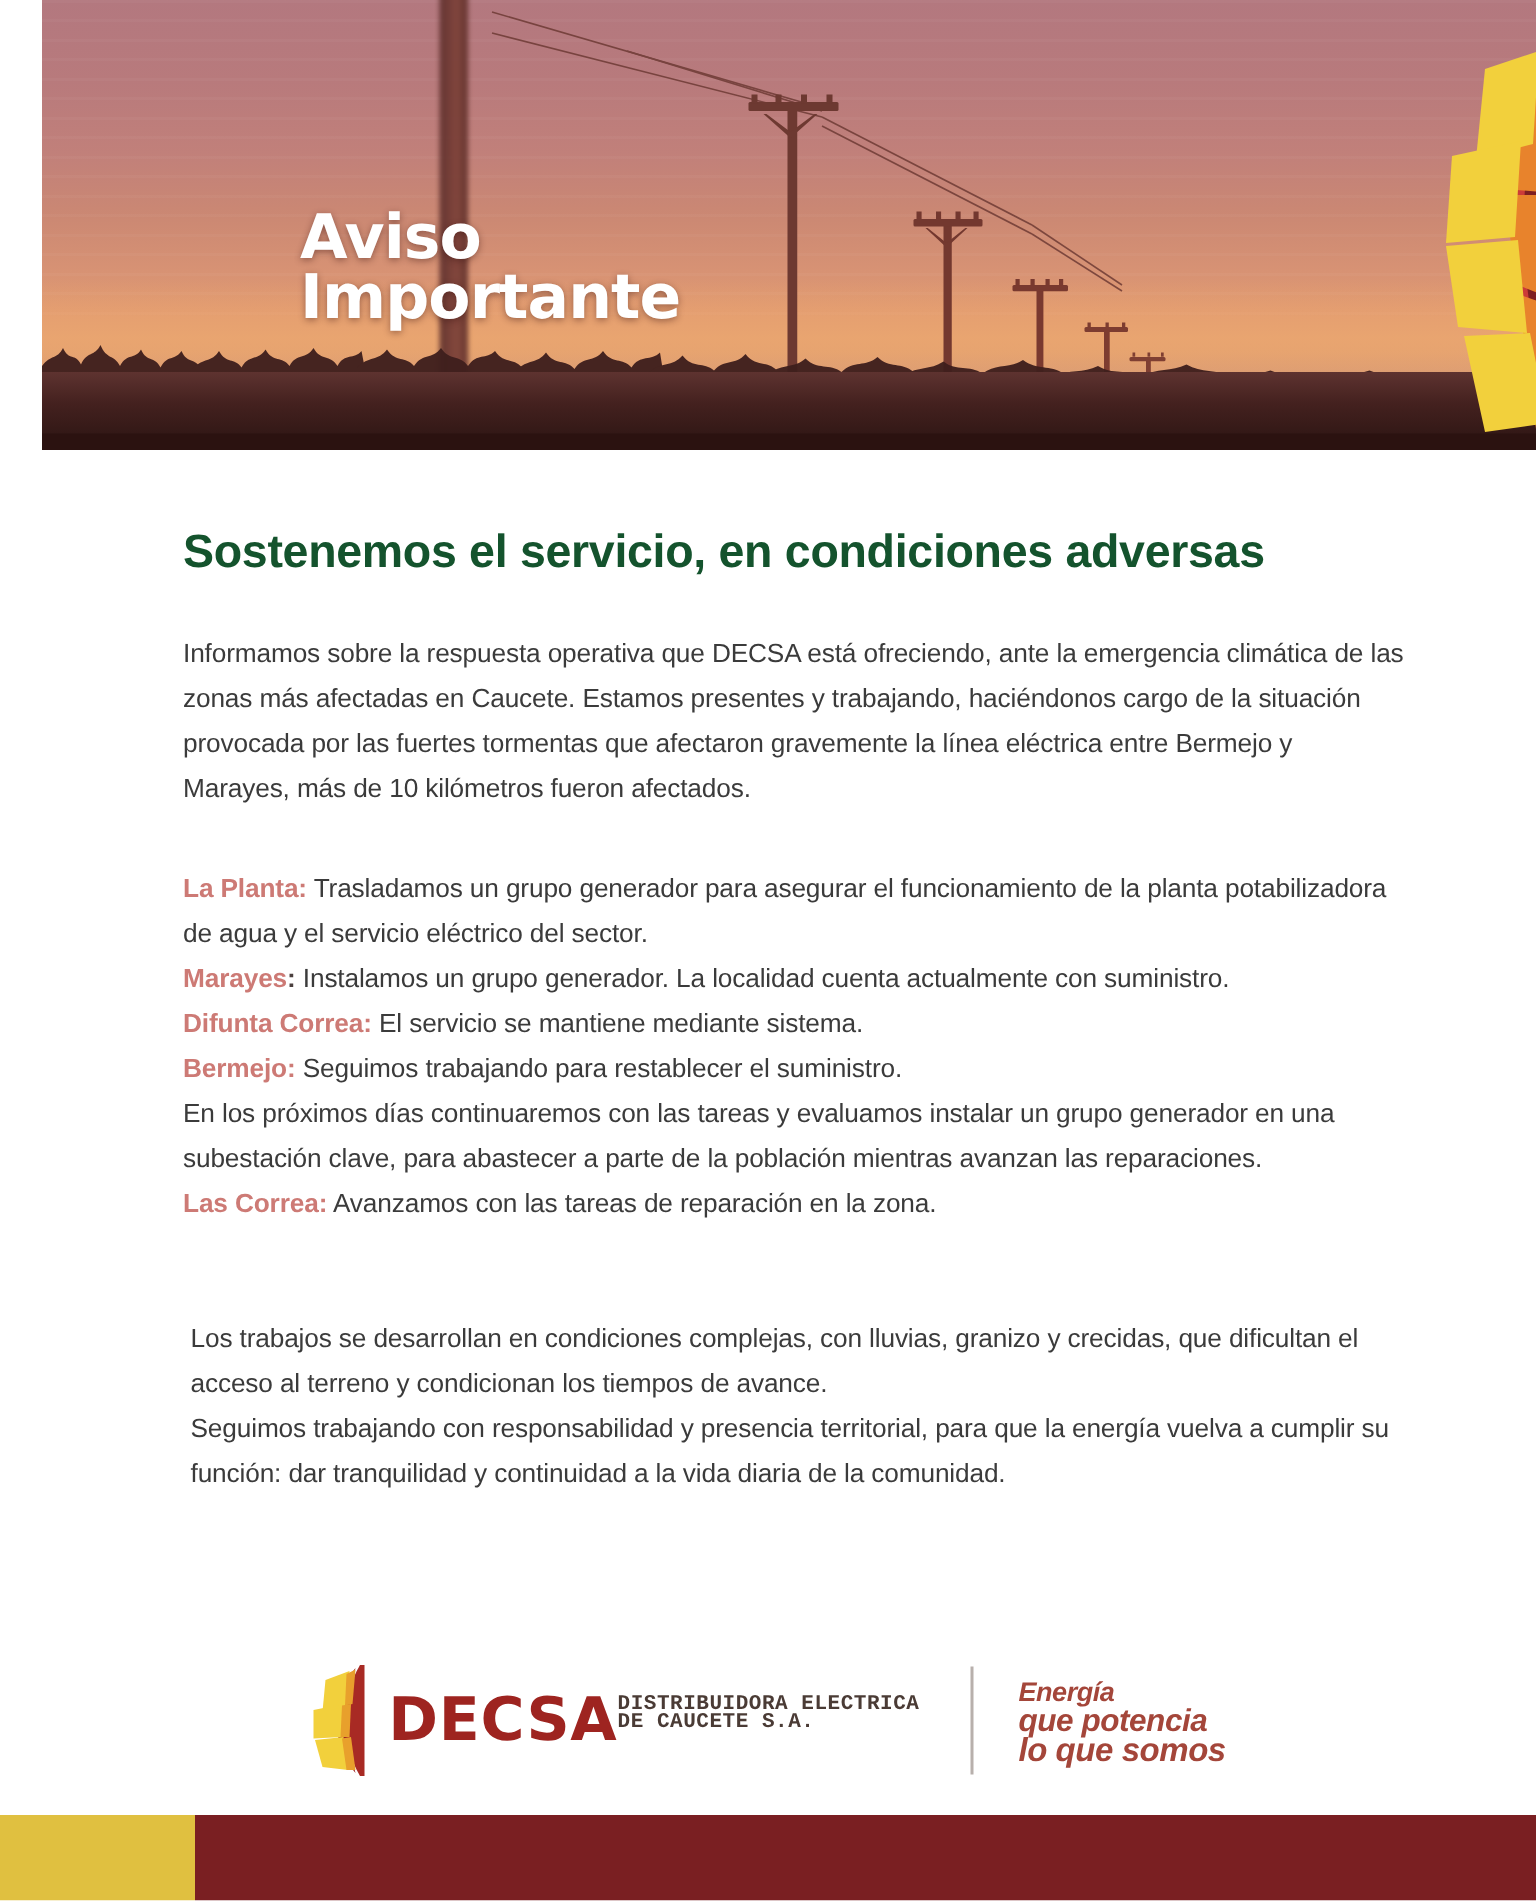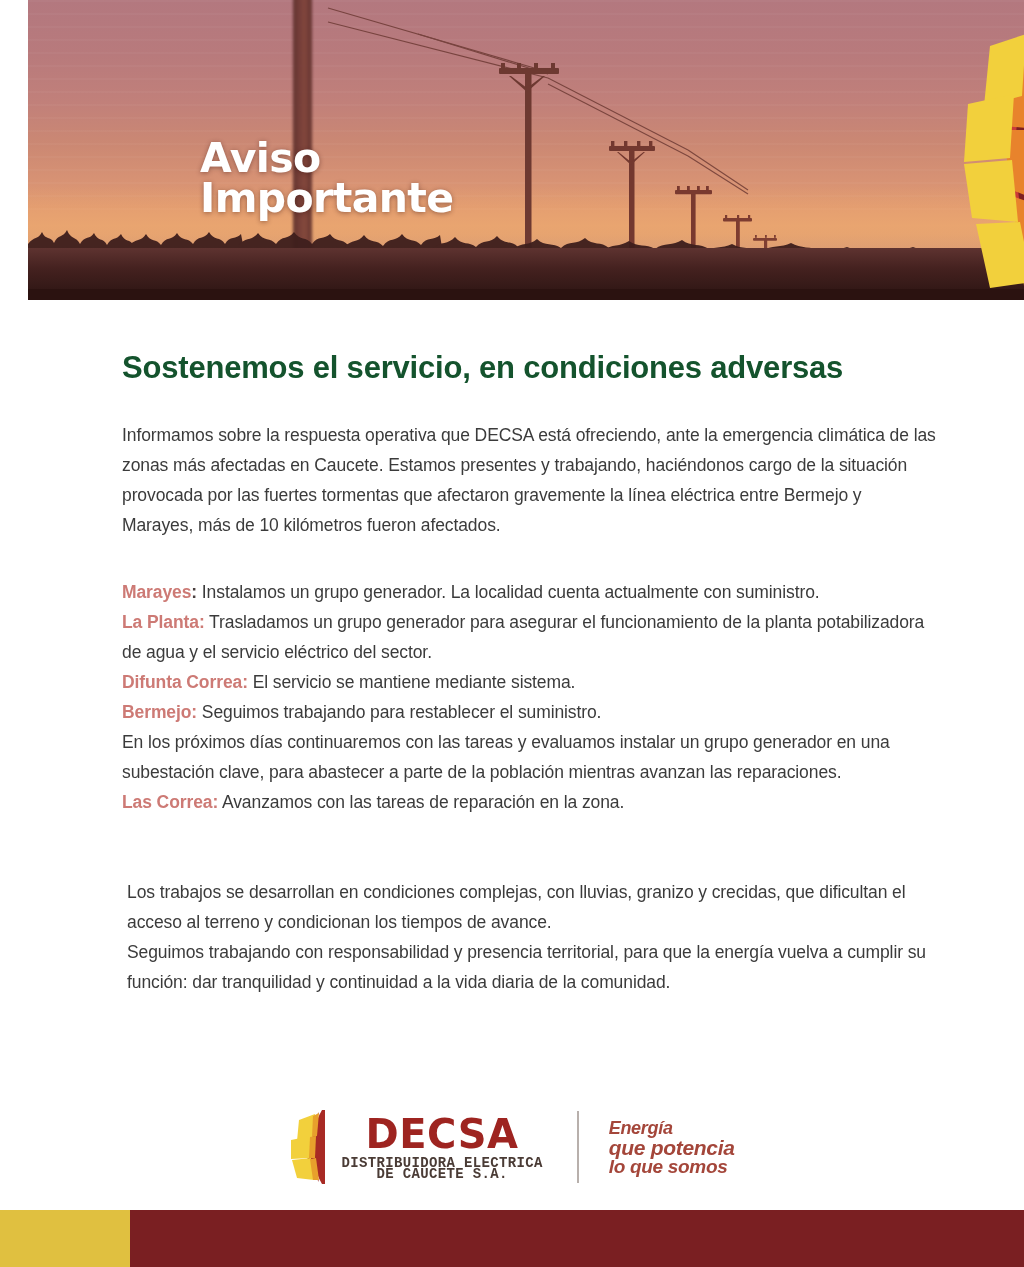--- a/index.html
+++ b/index.html
@@ -139,21 +139,21 @@
   .closing p + p { margin-top:0; }
 
   
   .footer-logo {
     position:absolute; left:0; top:797px; width:1024px; height:100px;
     display:flex; align-items:center; justify-content:center; gap:0;
   }
   .logo-block { display:flex; align-items:center; }
   .logo-mark { width:44px; height:78px; margin-right:8px; }
   .logo-mark svg { display:block; width:100%; height:100%; }
-  .logo-words { display:flex; flex-direction:column; justify-content:center;text-align:center; }
+  .logo-words { display:flex; flex-direction:row; justify-content:center; }
   .logo-decsa {
     color:#9e2420;
     font-family:"DejaVu Sans", sans-serif;
     font-weight:700;
     font-size:40px;
     line-height:40px;
     letter-spacing:0.5px;
   }
   .logo-sub {
     margin-top:4px;
@@ -169,21 +169,21 @@
     margin:0 30px 0 34px;
   }
   .tagline {
     display:flex; flex-direction:column;
     color:#a4463a;
     font-family:"Liberation Sans", sans-serif;
     line-height:19px;
   }
   .tag1 { font-weight:700; font-style:italic; font-size:18px; letter-spacing:-0.3px; }
   .tag2 { font-weight:700; font-style:italic; font-size:21px; letter-spacing:-0.3px; }
-  .tag3 { font-weight:700; font-style:italic; font-size:19px; letter-spacing:-0.3px; }
+  .tag3 { font-weight:700; font-style:italic; font-size:22px; letter-spacing:-0.3px; }
 
   
   .bottom-bar {
     position:absolute; left:0; bottom:0; width:1024px; height:57px;
     display:flex;
   }
   .bar-yellow { width:130px; height:100%; background:#e0c040; }
   .bar-maroon { flex:1; height:100%; background:#7a1f22; }
 </style>
 </head>
@@ -317,24 +317,24 @@
 
 <div class="body-wrap">
   <div class="content">
 
     <div class="headline">Sostenemos el servicio, en condiciones adversas</div>
 
     <div class="intro">Informamos sobre la respuesta operativa que DECSA está ofreciendo, ante la emergencia climática de las zonas más afectadas en Caucete. Estamos presentes y trabajando, haciéndonos cargo de la situación provocada por las fuertes tormentas que afectaron gravemente la línea eléctrica entre Bermejo y Marayes, más de 10 kilómetros fueron afectados.</div>
 
     <div class="items">
       <div class="item">
+        <span class="loc"><span>La Planta</span><span>:</span></span><span> Trasladamos un grupo generador para asegurar el funcionamiento de la planta potabilizadora de agua y el servicio eléctrico del sector.</span>
+      </div>
+      <div class="item">
         <span class="loc"><span>Marayes</span><span class="colon">:</span></span><span> Instalamos un grupo generador. La localidad cuenta actualmente con suministro.</span>
-      </div>
-      <div class="item">
-        <span class="loc"><span>La Planta</span><span>:</span></span><span> Trasladamos un grupo generador para asegurar el funcionamiento de la planta potabilizadora de agua y el servicio eléctrico del sector.</span>
       </div>
       <div class="item">
         <span class="loc"><span>Difunta Correa</span><span>:</span></span><span> El servicio se mantiene mediante sistema.</span>
       </div>
       <div class="item">
         <span class="loc"><span>Bermejo</span><span>:</span></span><span> Seguimos trabajando para restablecer el suministro.</span>
       </div>
       <div class="item">
         <span>En los próximos días continuaremos con las tareas y evaluamos instalar un grupo generador en una subestación clave, para abastecer a parte de la población mientras avanzan las reparaciones.</span>
       </div>

